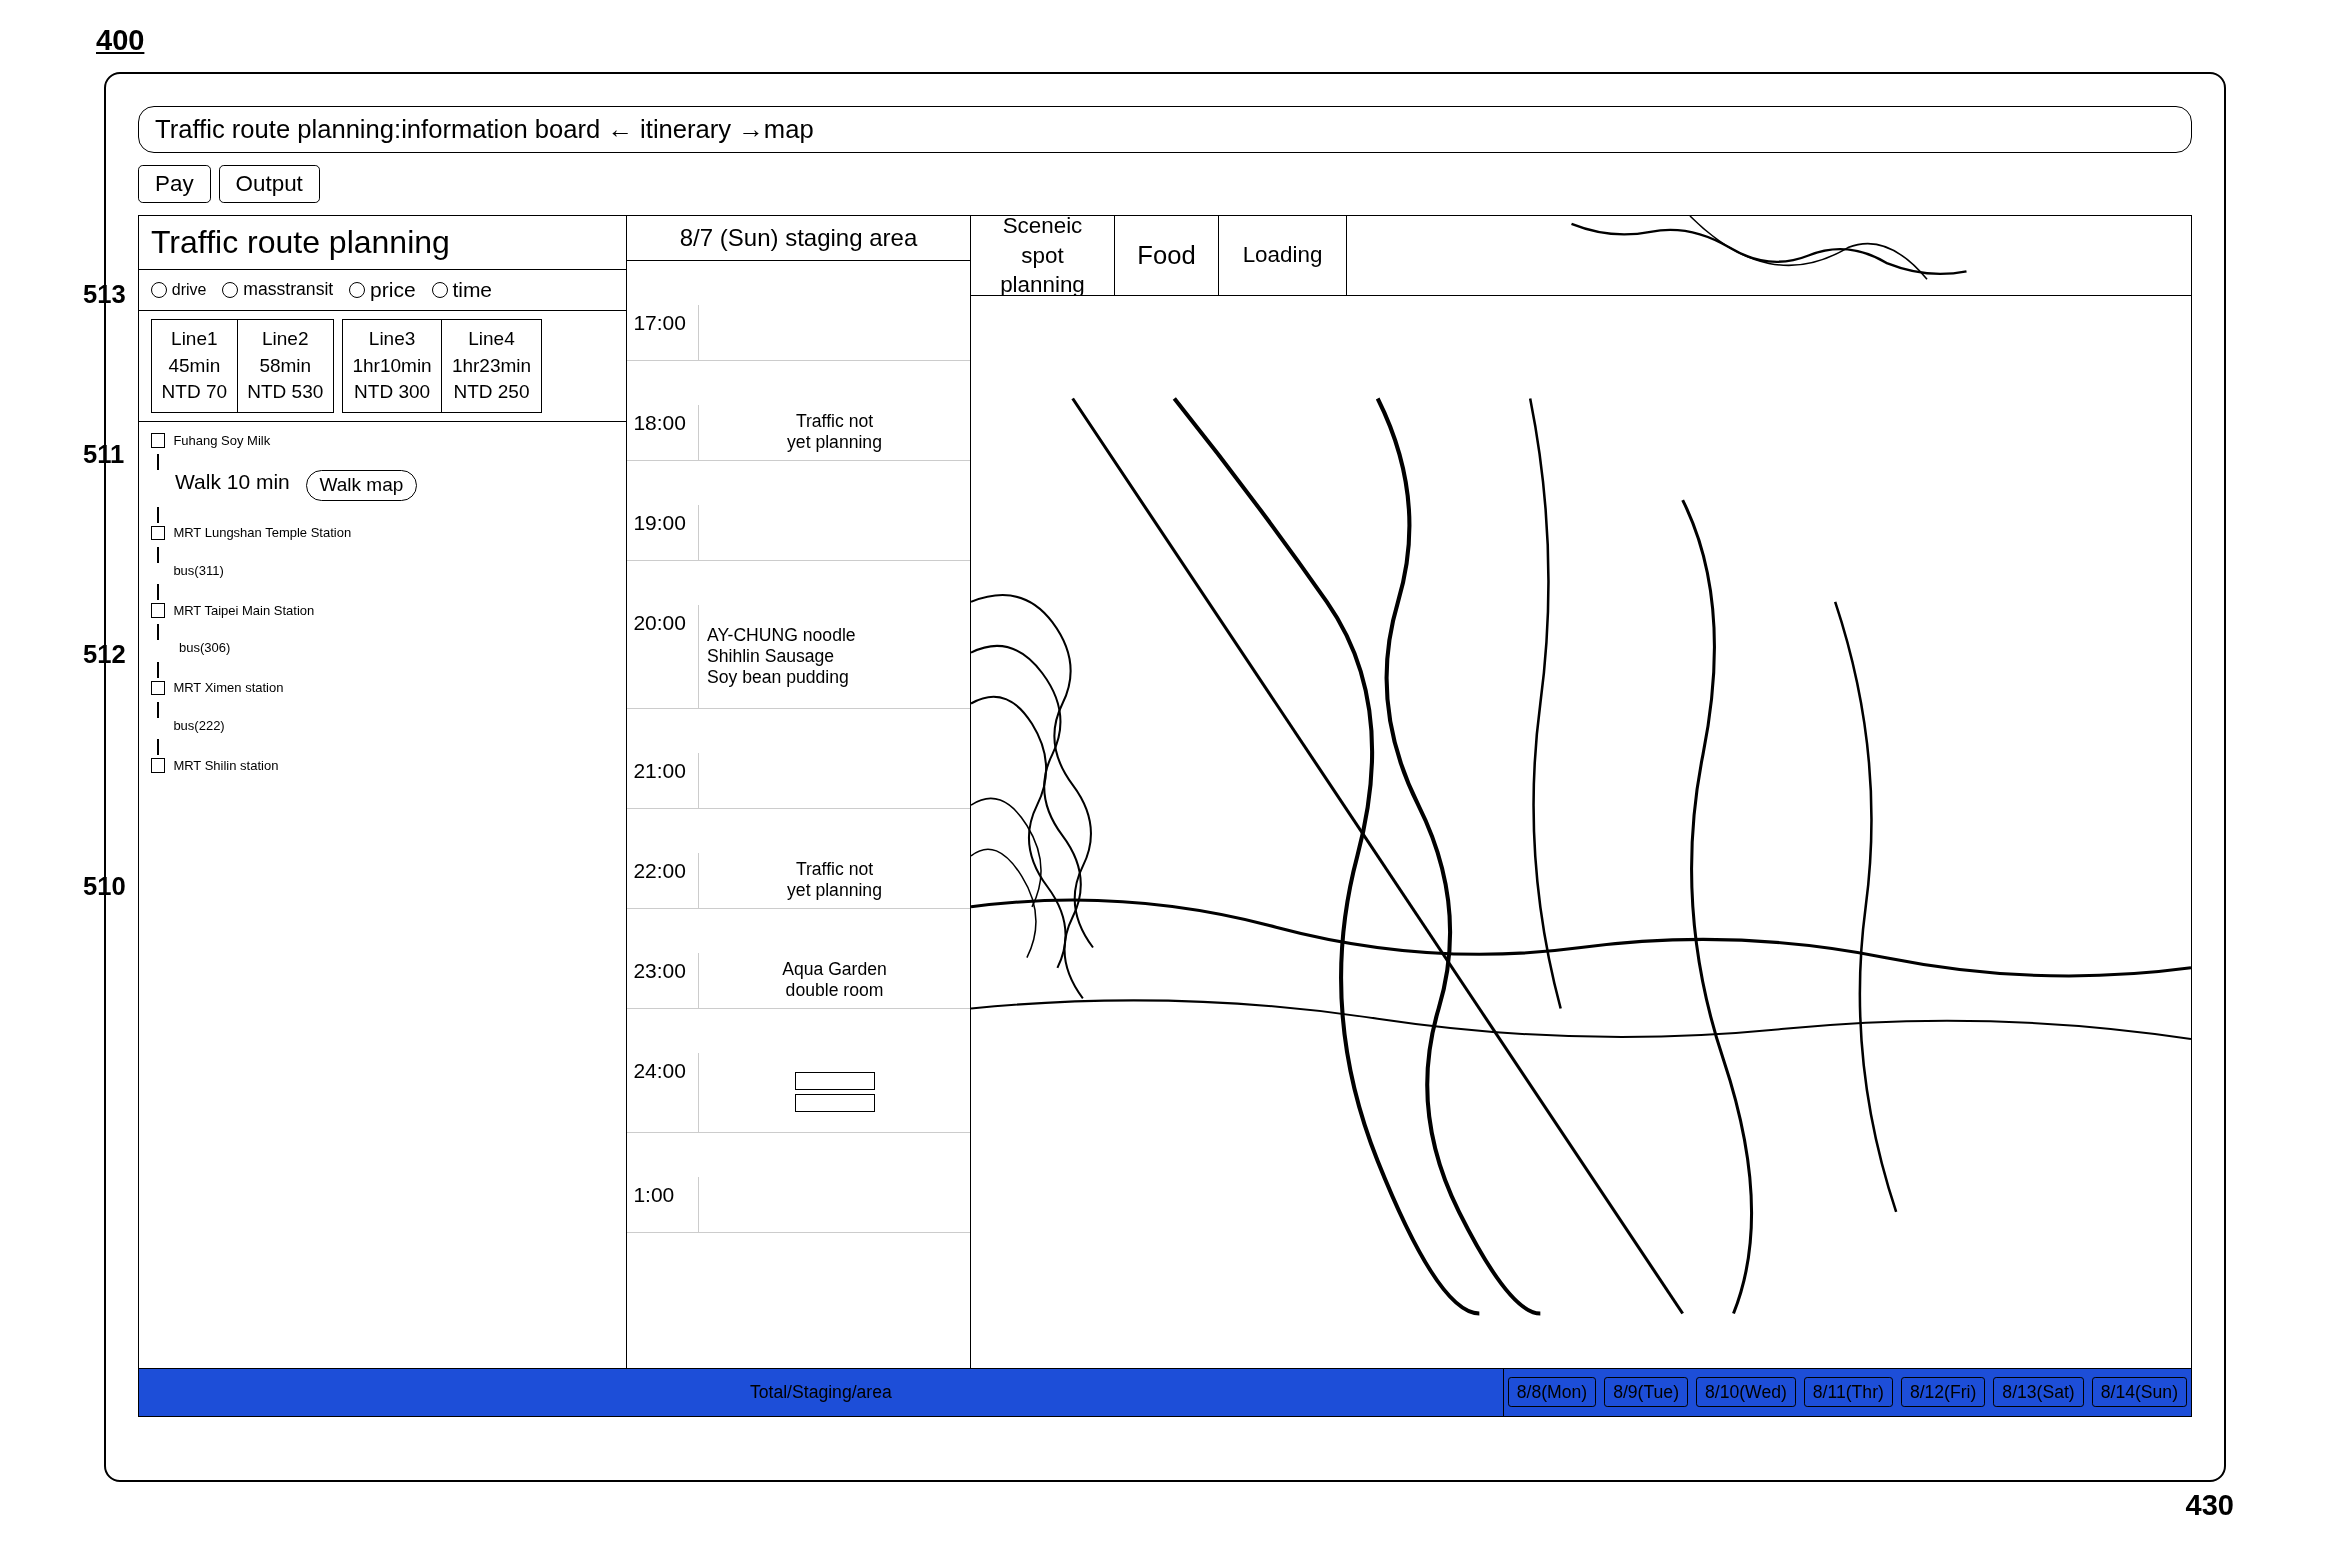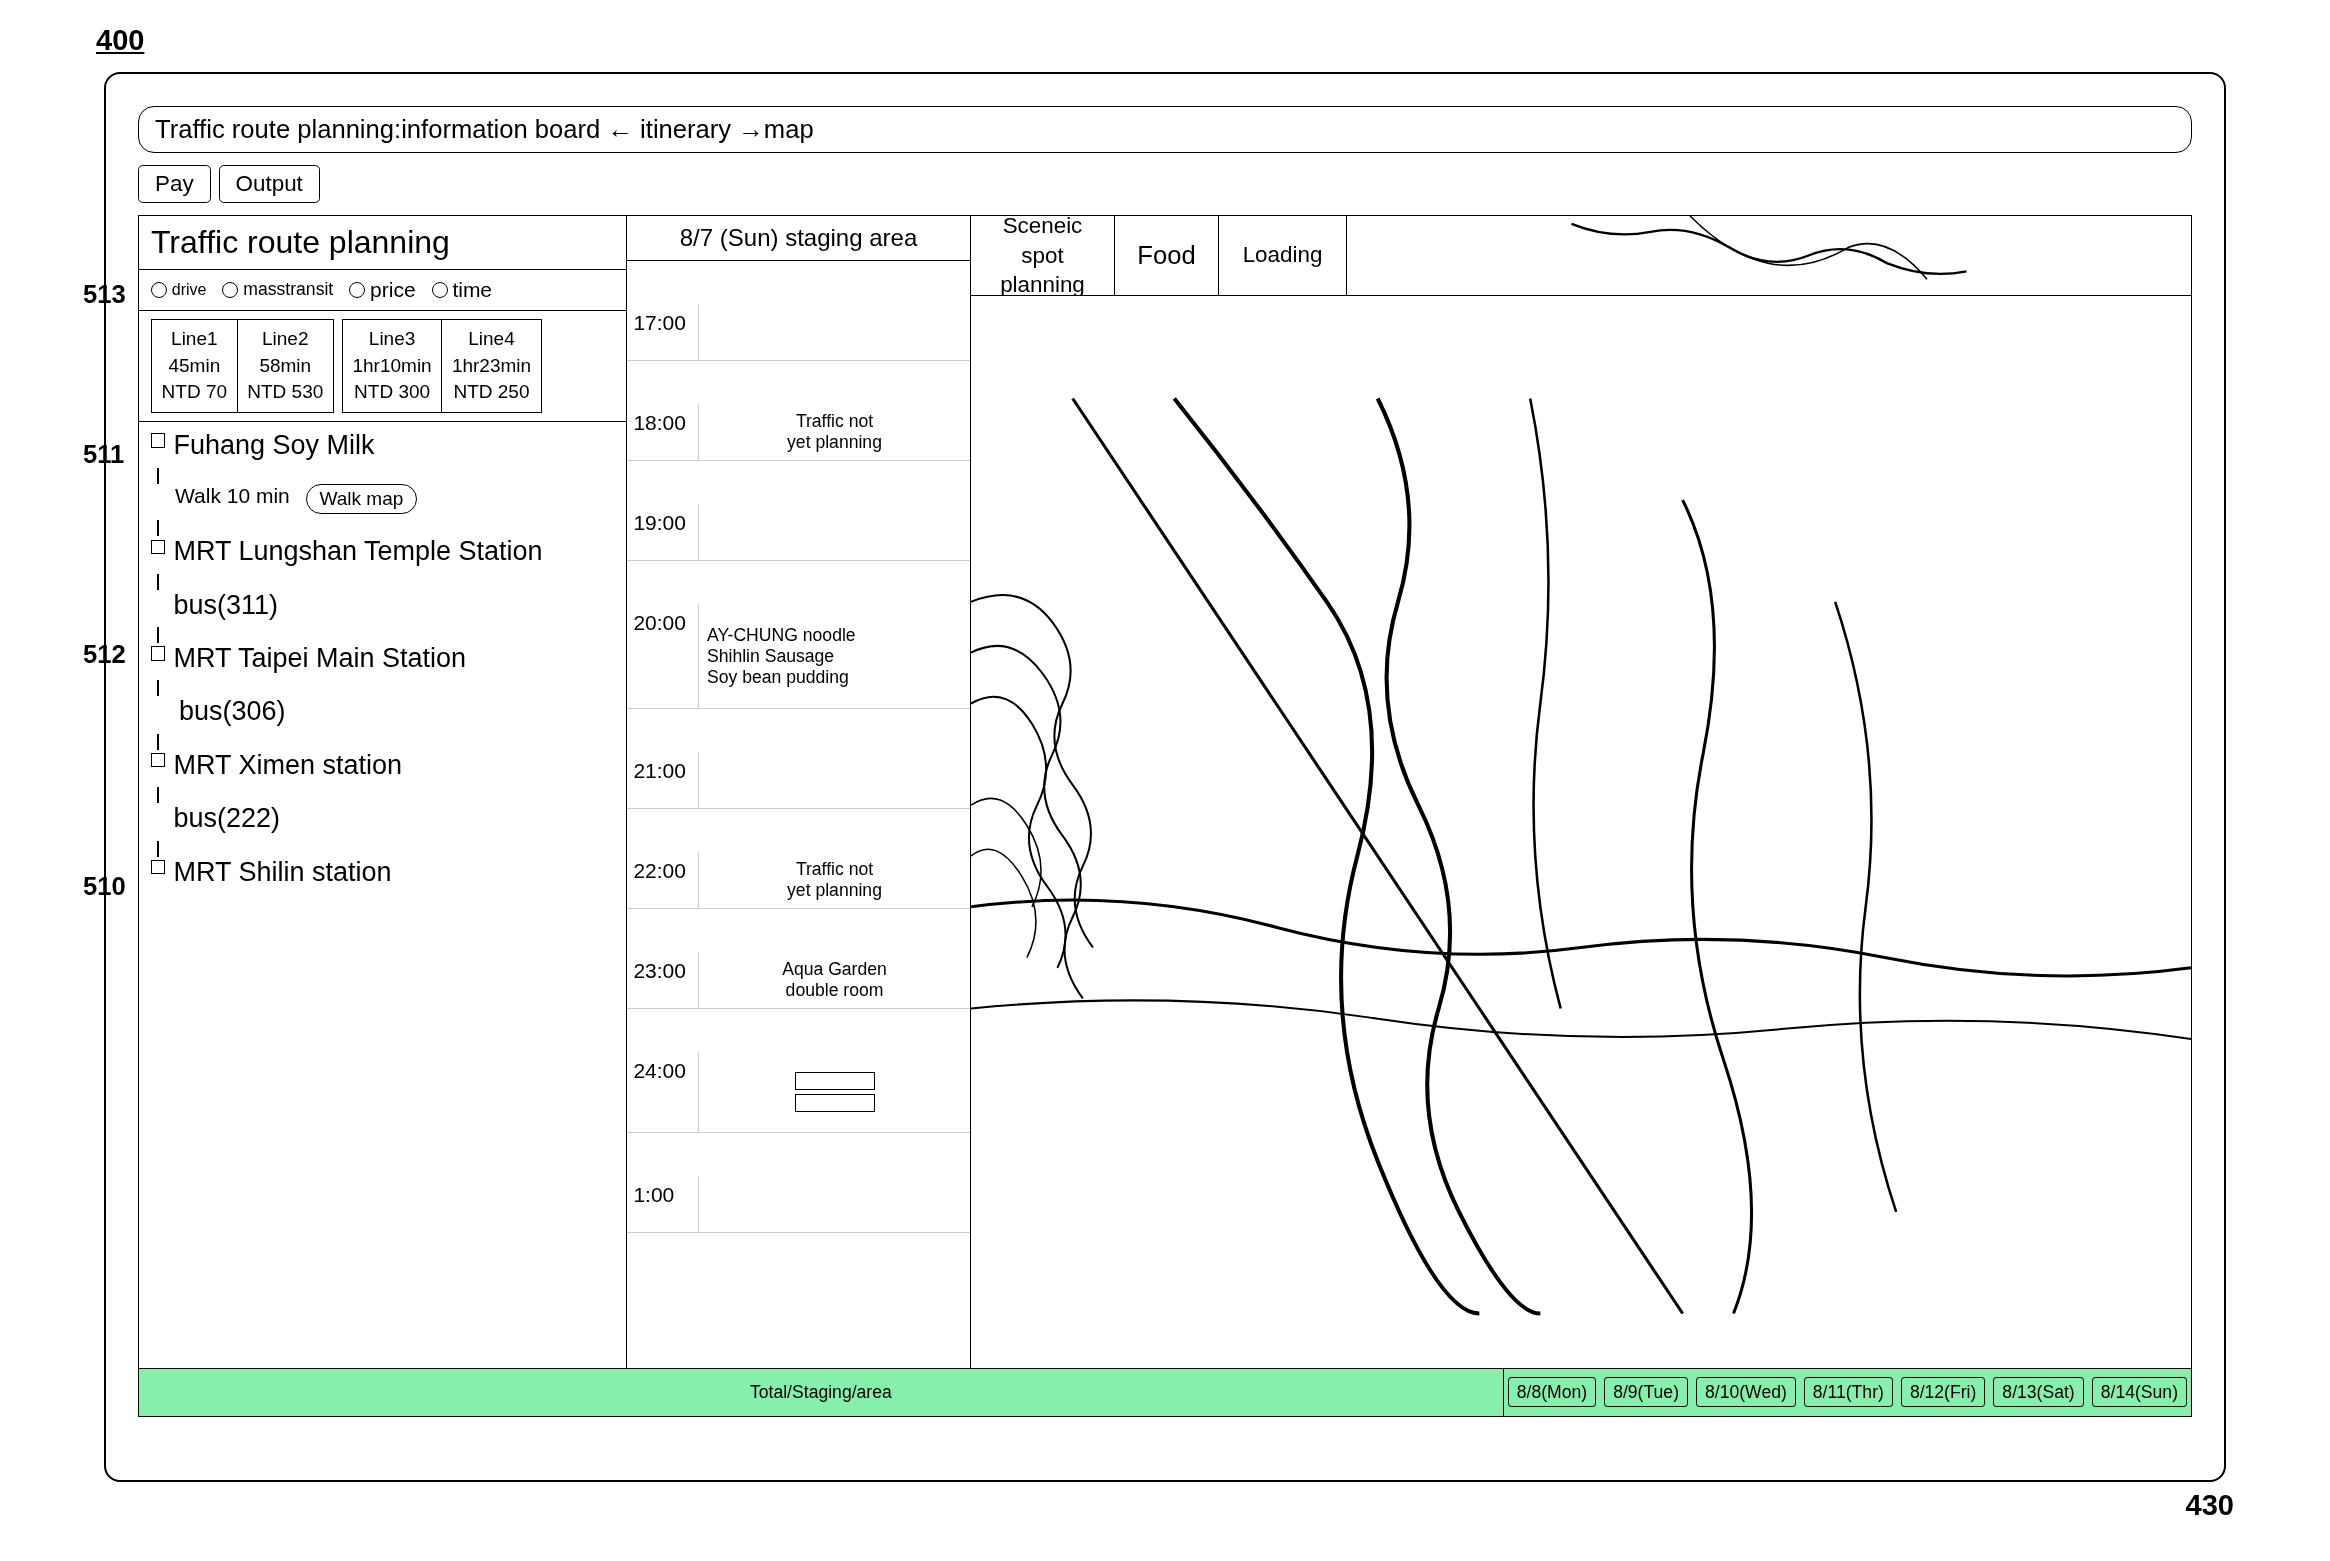--- a/index.html
+++ b/index.html
@@ -153,23 +153,23 @@
 
     
     .route-list {
       flex: 1;
       padding: 8px 12px;
       position: relative;
     }
 
     .route-item {
       display: flex;
-      align-items: flex-start;
+      align-items: flex-end;
       margin-bottom: 6.4px;
-      font-size: 27px;
+      font-size: 13px;
       position: relative;
     }
 
     .route-item-text {
       margin-left: 8px;
     }
 
     .walk-item {
       display: flex;
       margin-bottom: 6.4px;
@@ -299,21 +299,21 @@
 
     
     .bottom-nav {
       position: absolute;
       bottom: 0;
       left: 0;
       right: 0;
       display: flex;
       border-top: 1.6px solid #000;
       height: 48px;
-      background: #86efac;
+      background: #1d4ed8;
     }
 
     .bottom-nav-item {
       border-right: 1.6px solid #000;
       padding: 4.8px 9.6px;
       font-size: 17.6px;
       display: flex;
       align-items: center;
       justify-content: center;
       cursor: pointer;

